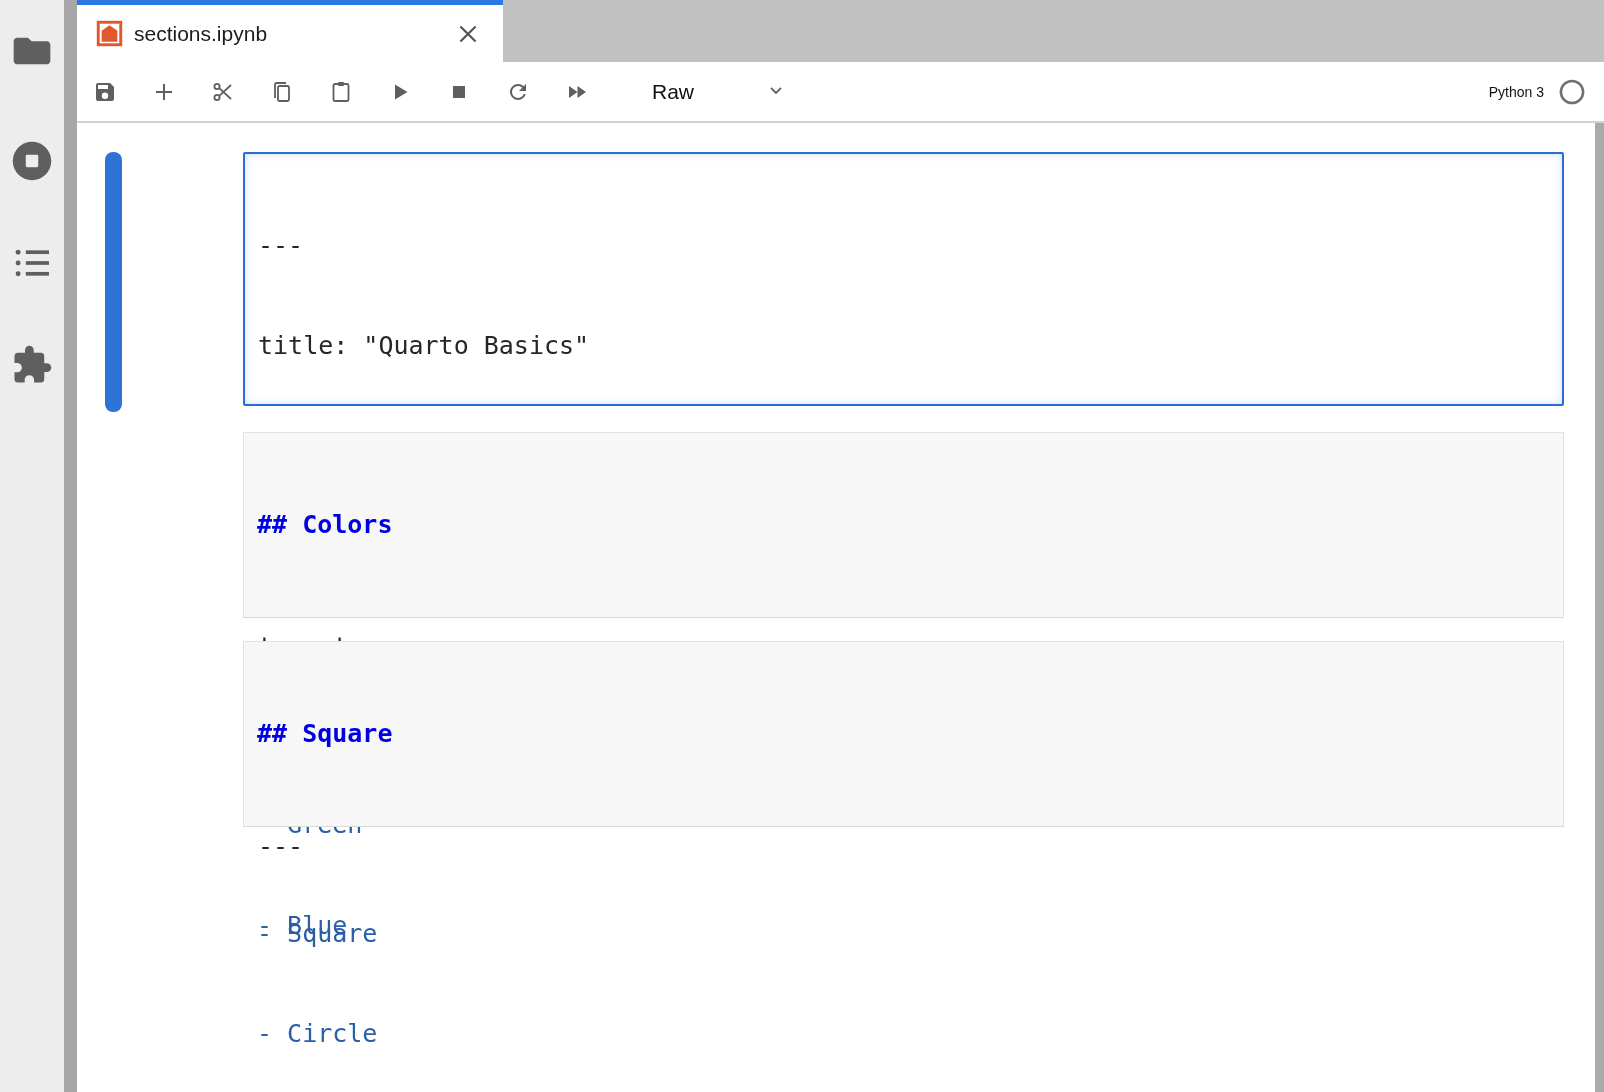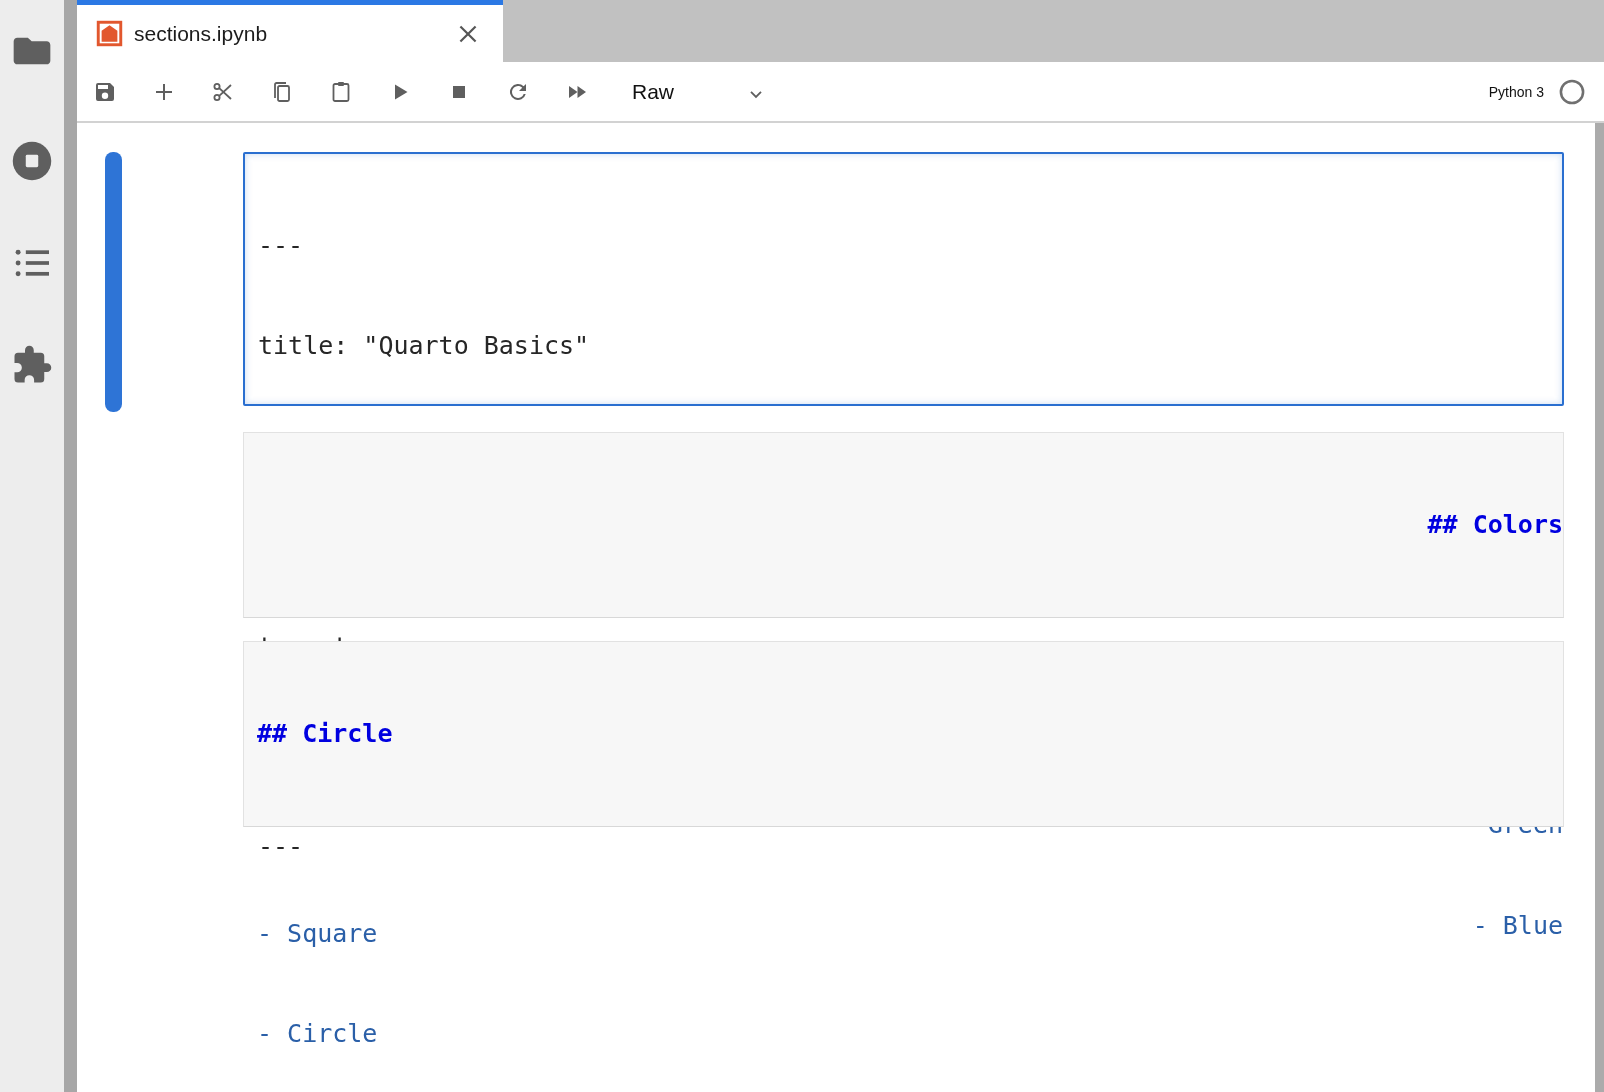--- a/index.html
+++ b/index.html
@@ -16,21 +16,21 @@
   .tabbar { position:absolute; left:77px; top:0; right:0; height:62px; background:#c1c1c1; }
   .tab { position:absolute; left:0; top:0; width:426px; height:62px; background:#fff;
          border-top:5px solid #2b78e4; display:flex; align-items:center; padding:0 22px 0 19px; }
   .tab-label { font-size:21px; color:#1c1c1c; margin-left:11px; flex:1; white-space:nowrap;
                overflow:hidden; }
   .tab-close { margin-left:auto; cursor:pointer; display:flex; }
 
   .toolbar { position:absolute; left:77px; top:62px; right:0; height:61px; background:#fff;
              border-bottom:2px solid #d2d2d2; display:flex; align-items:center; padding:0 18px 0 16px; }
   .tbtn { width:24px; height:24px; margin-right:35px; cursor:pointer; flex:0 0 auto; }
-  .celltype { display:flex; align-items:flex-end; cursor:pointer; margin-left:8px; }
+  .celltype { display:flex; align-items:flex-start; cursor:pointer; margin-left:28px; }
   .celltype-label { font-size:21px; color:#111; }
   .celltype-chev { margin-left:72px; display:flex; }
   .kernel { margin-left:auto; display:flex; align-items:center; }
   .kernel-name { font-size:14px; color:#111; }
   .kernel-status { margin-left:14px; display:flex; cursor:pointer; }
 
   
   .content { position:absolute; left:77px; top:123px; right:0; bottom:0; background:#fff; }
   .scroll-strip { position:absolute; right:0; top:0; width:9px; height:100%; background:#ababab; }
 
@@ -45,21 +45,21 @@
               box-shadow:inset 0 0 7px rgba(42,111,208,0.25);
               padding:8px 0 0 13px; color:#262626; cursor:text; }
 
   .md-cell { position:absolute; left:166px; width:1321px; height:186px;
              background:#f7f7f7; border:1px solid #e2e2e2; border-bottom-color:#d8d8d8;
              padding:8px 0 0 13px; cursor:text; }
   .md-cell .header { color:#0000e0; font-weight:bold; }
   .md-cell .item { color:#2a5fa8; }
   .blank-line { height:33.4px; }
 
-  .md-0 { top:309px;text-align:right; }
+  .md-0 { top:309px; }
   .md-1 { top:518px; }
   .md-2 { top:727px; }
 </style>
 </head>
 <body>
 
 <div class="app">
 
   <div class="sidebar">
     <span class="side-icon" style="top:34px">
@@ -197,21 +197,21 @@
 
     <div class="md-cell md-0 mono">
       <div class="header">## Colors</div>
       <div class="blank-line"></div>
       <div class="item">- Red</div>
       <div class="item">- Green</div>
       <div class="item">- Blue</div>
     </div>
 
     <div class="md-cell md-1 mono">
-      <div class="header">## Circle</div>
+      <div class="header">## Square</div>
       <div class="blank-line"></div>
       <div class="item">- Square</div>
       <div class="item">- Circle</div>
       
     </div>
 
   </div>
 
 </div>
 

